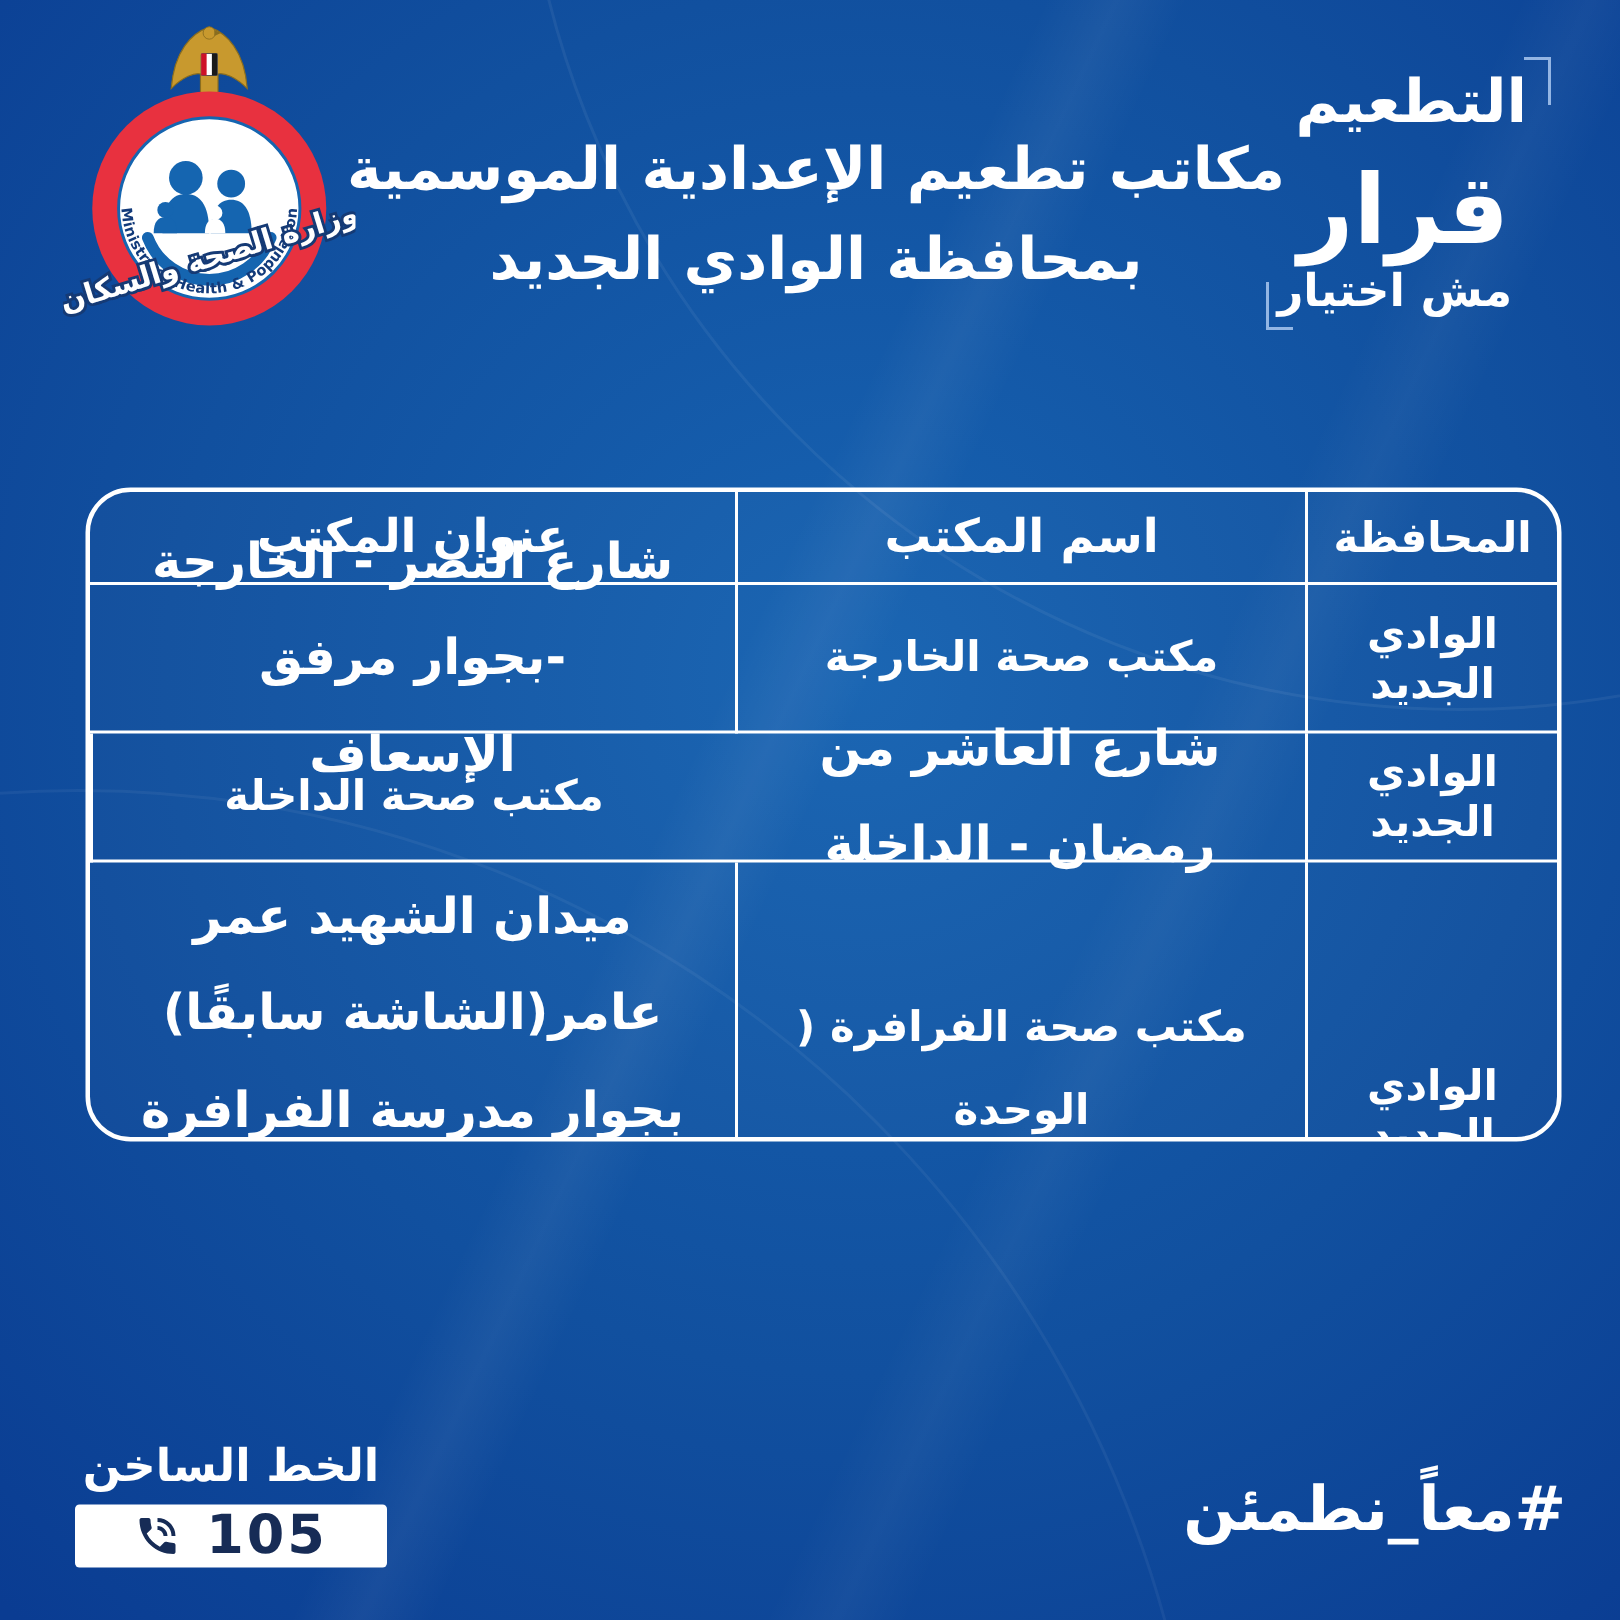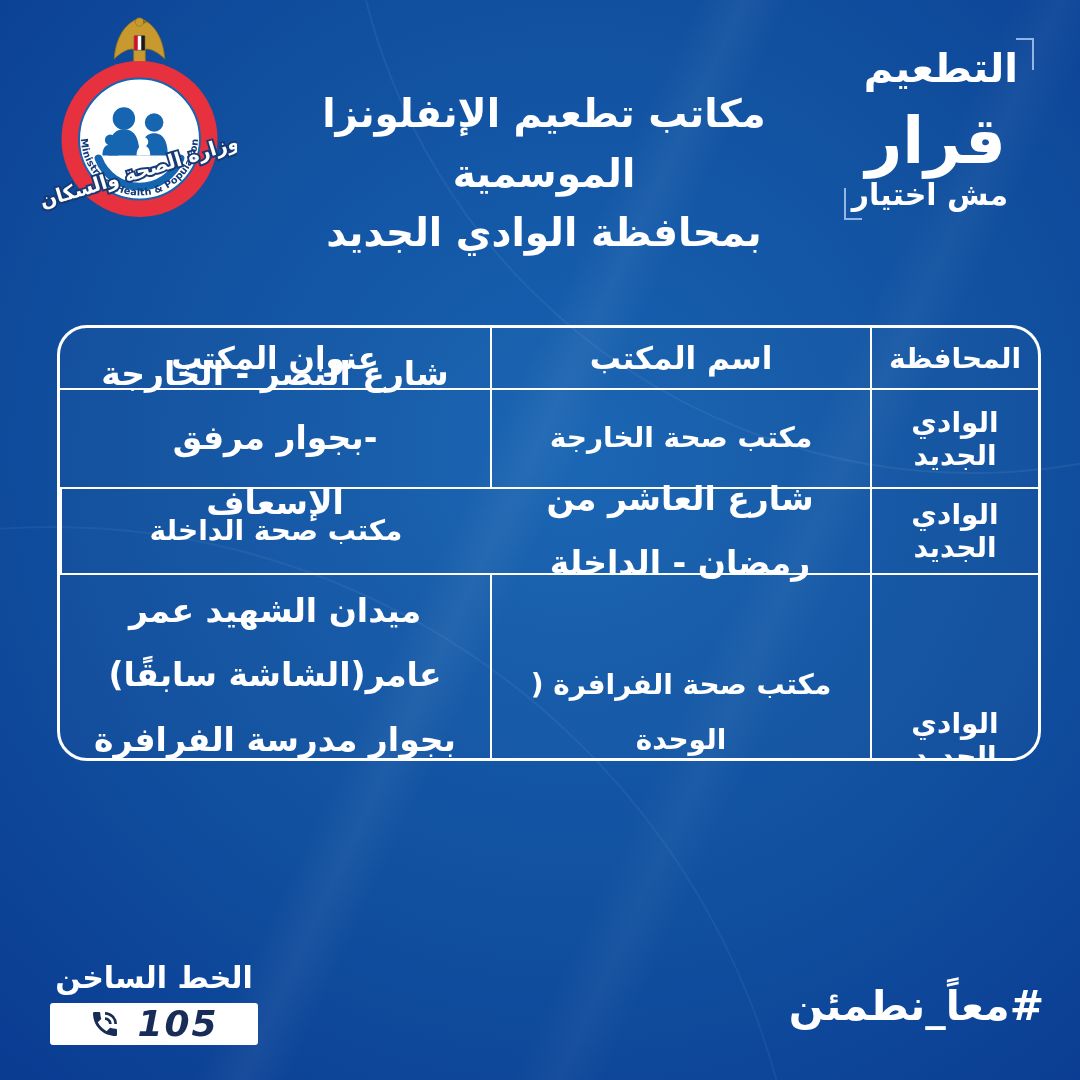--- a/index.html
+++ b/index.html
@@ -42,21 +42,21 @@
   .cell.lastrow{border-bottom:none;}
   .cell.head{font-size:31px;}
   .cell.gov{font-size:28px;}
   .cell.name{font-size:28px;line-height:1.95;}
   .cell.addr{font-size:33px;line-height:1.95;}
 
   
   .hotline{position:absolute;left:50px;top:960px;width:208px;text-align:center;}
   .hotline-label{color:#fff;font-size:30px;font-weight:700;margin-bottom:8px;}
   .hotline-box{background:#fff;border-radius:3px;height:42px;display:flex;align-items:center;
-               justify-content:center;gap:16px;color:#172c56;font-style:italic;}
+               justify-content:center;gap:16px;color:#172c56;}
   .hotline-number{font-size:36px;font-weight:700;letter-spacing:2px;color:#172c56;line-height:1;}
   .hashtag{position:absolute;right:36px;top:982px;direction:rtl;
            color:#fff;font-size:41px;font-weight:800;}
 </style>
 </head>
 <body>
 
 <div class="poster">
   <div class="streaks"></div>
   <div class="deco-circle dc1"></div>
@@ -87,21 +87,21 @@
     </g>
     <path id="mohp-arc" d="M40,128 A60,60 0 0 0 160,128" fill="none"></path>
     <text font-size="10" font-weight="bold" fill="#123a7a" letter-spacing="0.2">
       <textPath href="#mohp-arc" startOffset="50%" text-anchor="middle">Ministry of Health &amp; Population</textPath>
     </text>
     <g transform="rotate(-17 100 164)">
       <text x="100" y="170" text-anchor="middle" font-size="20" font-weight="bold" fill="#ffffff" stroke="#153a75" stroke-width="4" paint-order="stroke">وزارة الصحة والسكان</text>
     </g>
   </svg>
 
-  <div class="title" dir="rtl">مكاتب تطعيم الإنفلونزا الموسمية
+  <div class="title" dir="rtl">مكاتب تطعيم الإعدادية الموسمية
 بمحافظة الوادي الجديد</div>
 
   <div class="slogan" dir="rtl">
     <span class="bracket br-tr"></span>
     <div class="w1">التطعيم</div>
     <div class="w2">قرار</div>
     <div class="w3">مش اختيار</div>
     <span class="bracket br-bl"></span>
   </div>
 

